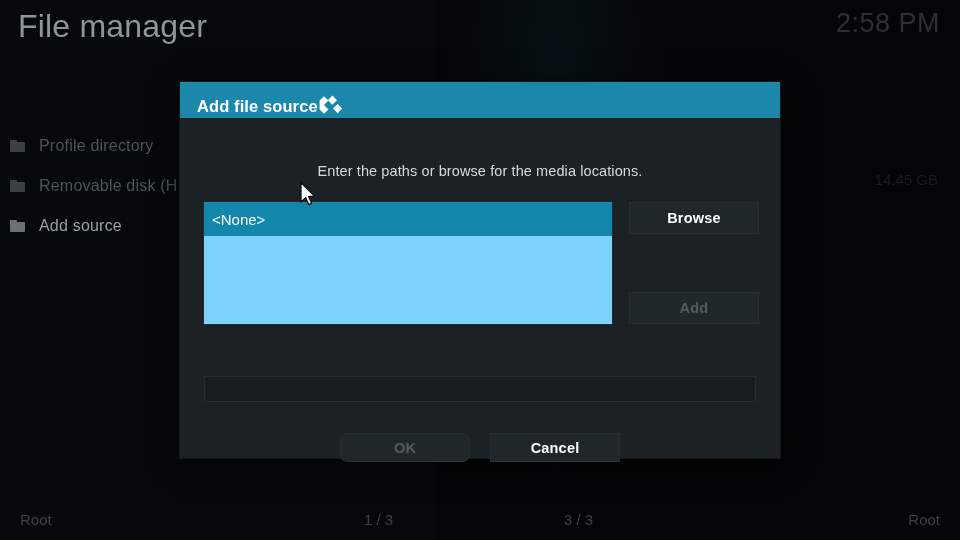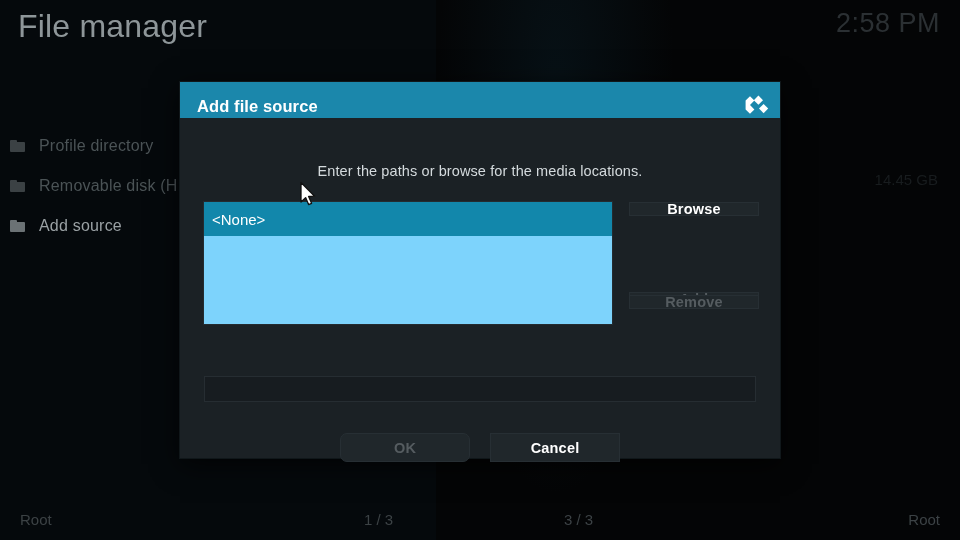--- a/index.html
+++ b/index.html
@@ -142,21 +142,20 @@
     width: 600px;
     height: 376px;
     background: #1b2125;
     box-shadow: 0 0 0 1px #10171a, 0 6px 26px rgba(0,0,0,.75);
   }
   #dialog-header {
     height: 36px;
     background: #1b87ab;
     display: flex;
     align-items: center;
-    justify-content: space-between;
     padding: 12px 10px 0 17px;
     box-sizing: border-box;
   }
   #dialog-title {
     font-size: 16.5px;
     font-weight: bold;
     color: #ffffff;
     letter-spacing: .1px;
   }
   #kodi-logo { width: 26px; height: 26px; display: block; }
@@ -200,21 +199,21 @@
   .path-row.selected {
     background: #1287ab;
     color: #ffffff;
   }
 
   
   .side-btn {
     position: absolute;
     left: 449px;
     width: 130px;
-    height: 14px;
+    height: 32px;
     background: #20272b;
     border: 1px solid #272f34;
     box-sizing: border-box;
     display: flex;
     align-items: center;
     justify-content: center;
     font-size: 14.5px;
     font-weight: bold;
     letter-spacing: .2px;
   }
@@ -329,23 +328,20 @@
         <span>&lt;None&gt;</span>
       </div>
     </div>
 
     <div id="btn-browse" class="side-btn enabled">
       <span>Browse</span>
     </div>
     <div id="btn-add" class="side-btn disabled">
       <span>Add</span>
     </div>
-    <div id="btn-remove" class="side-btn disabled">
-      <span>Remove</span>
-    </div>
 
 
     <input id="name-input" type="text" placeholder="" style="">
 
     <div id="btn-ok" class="footer-btn">
       <span>OK</span>
     </div>
     <div id="btn-cancel" class="footer-btn">
       <span>Cancel</span>
     </div>

